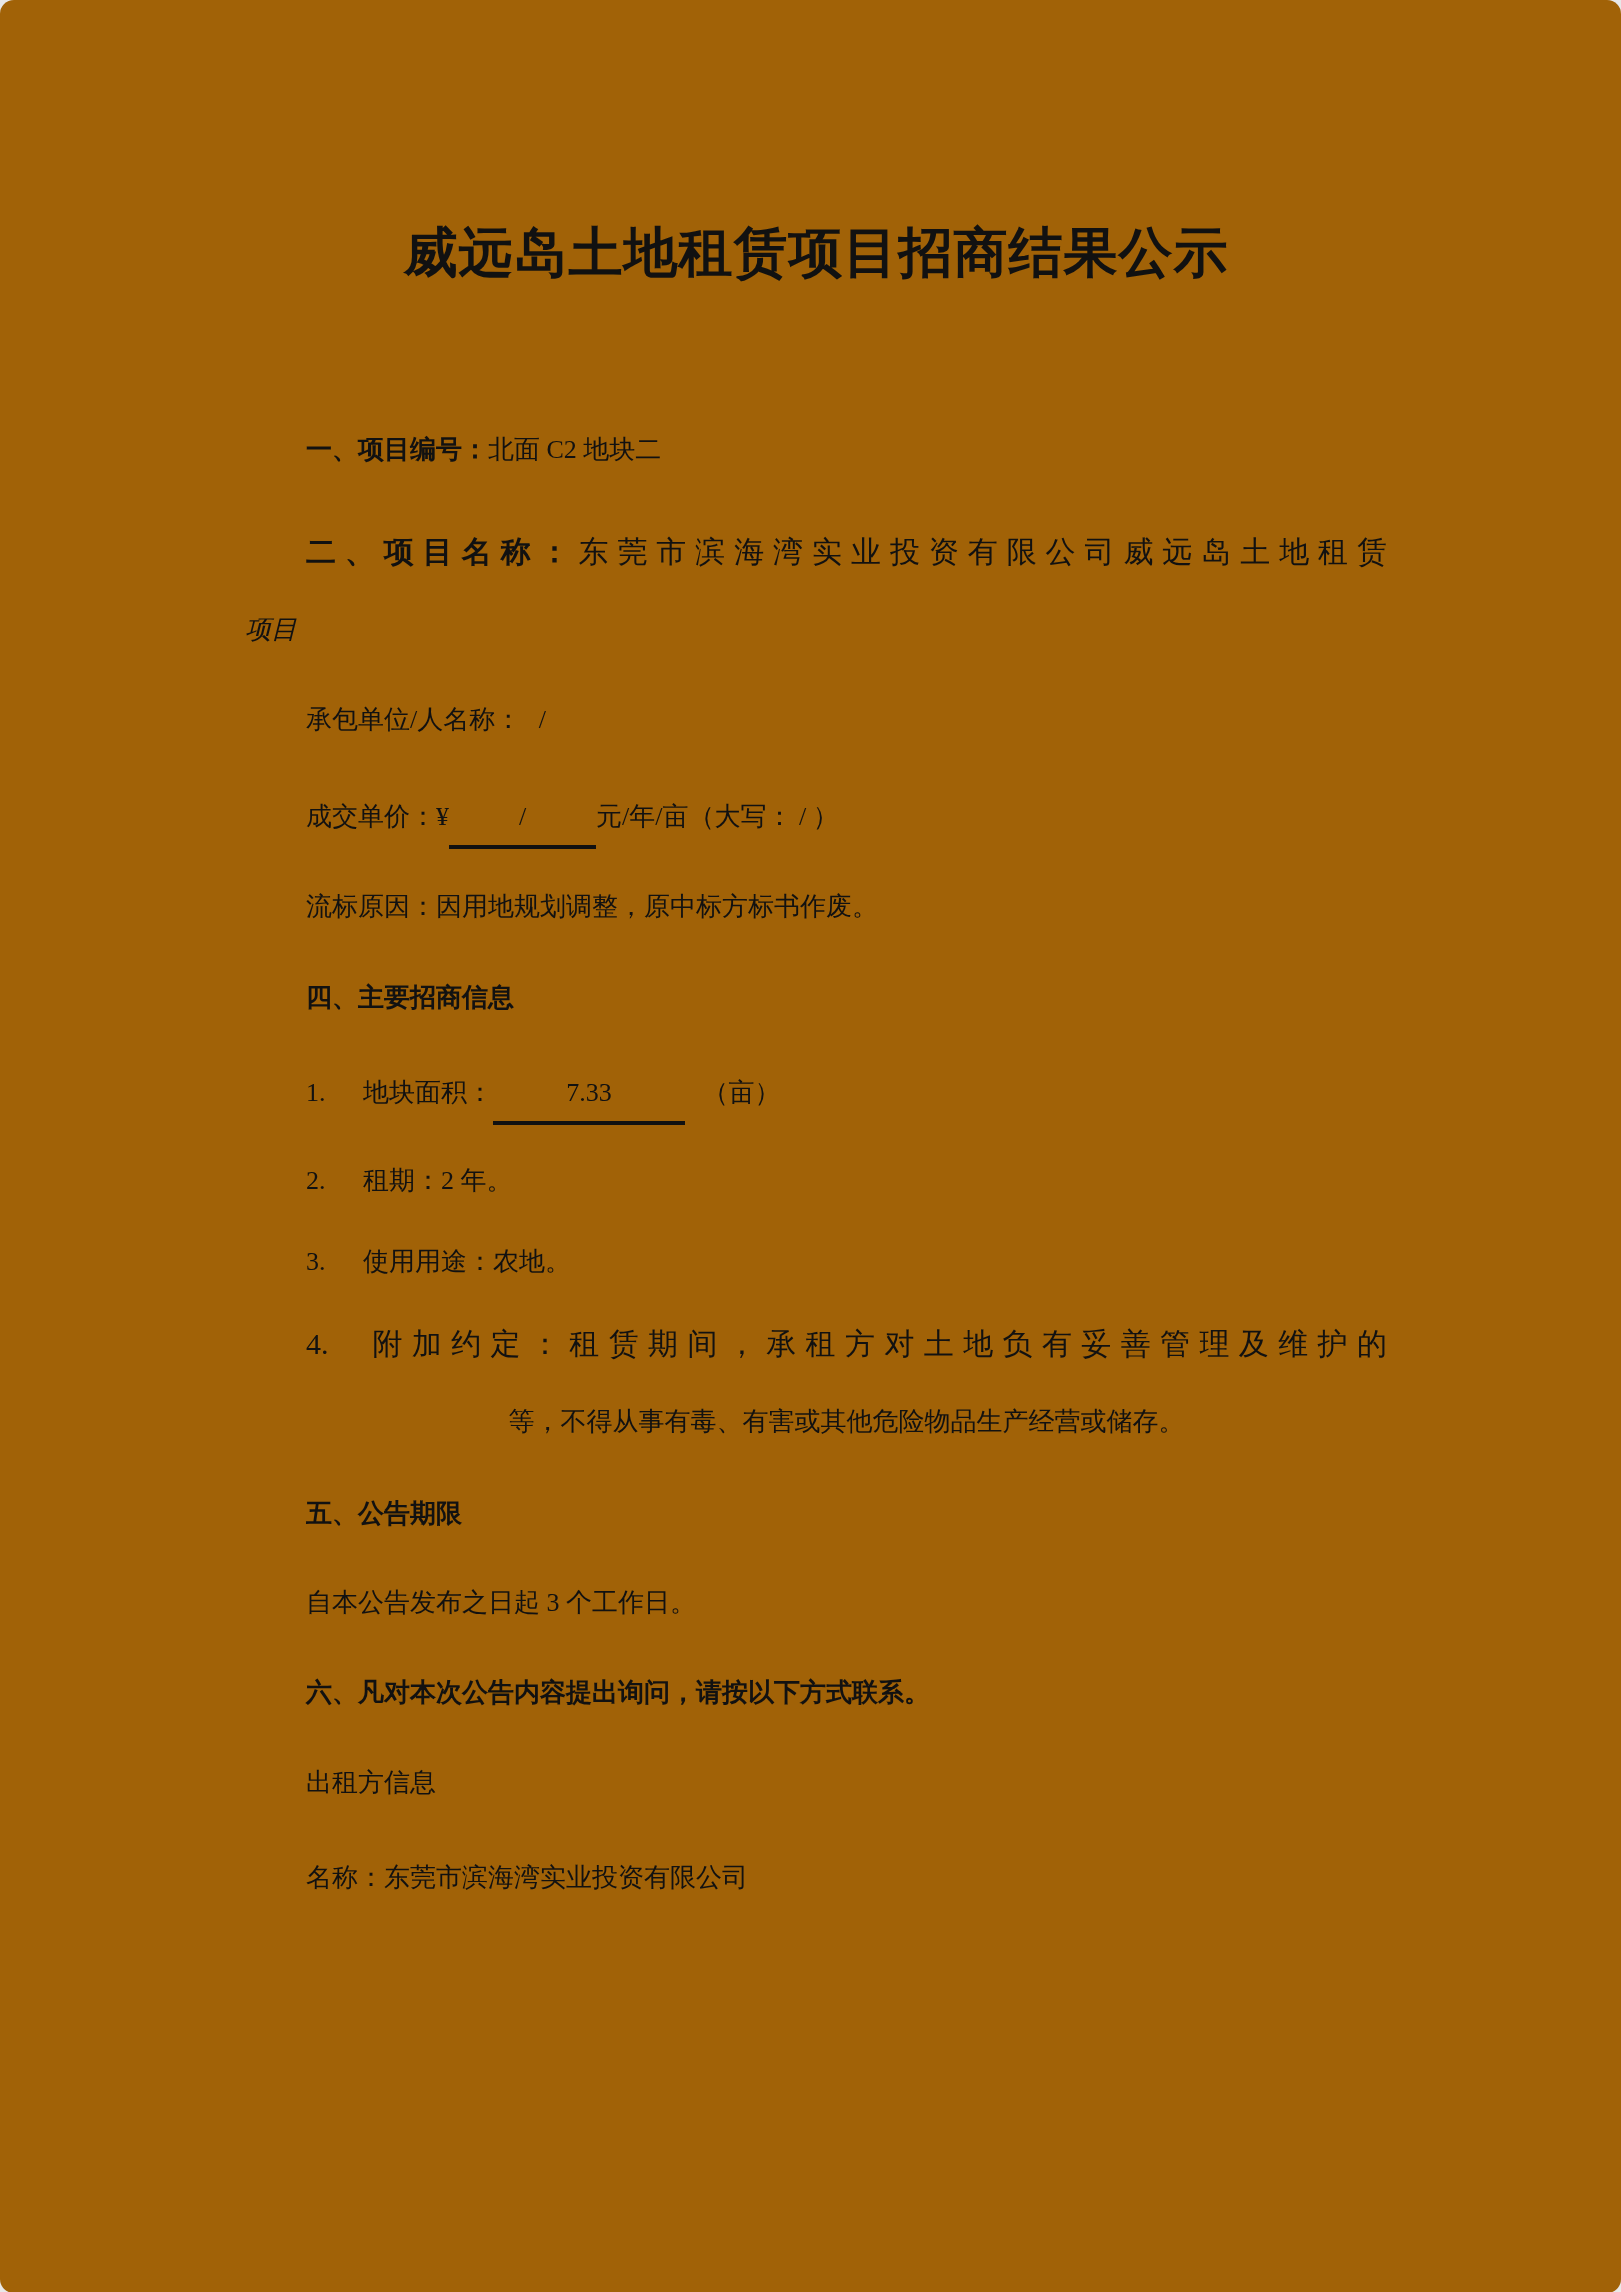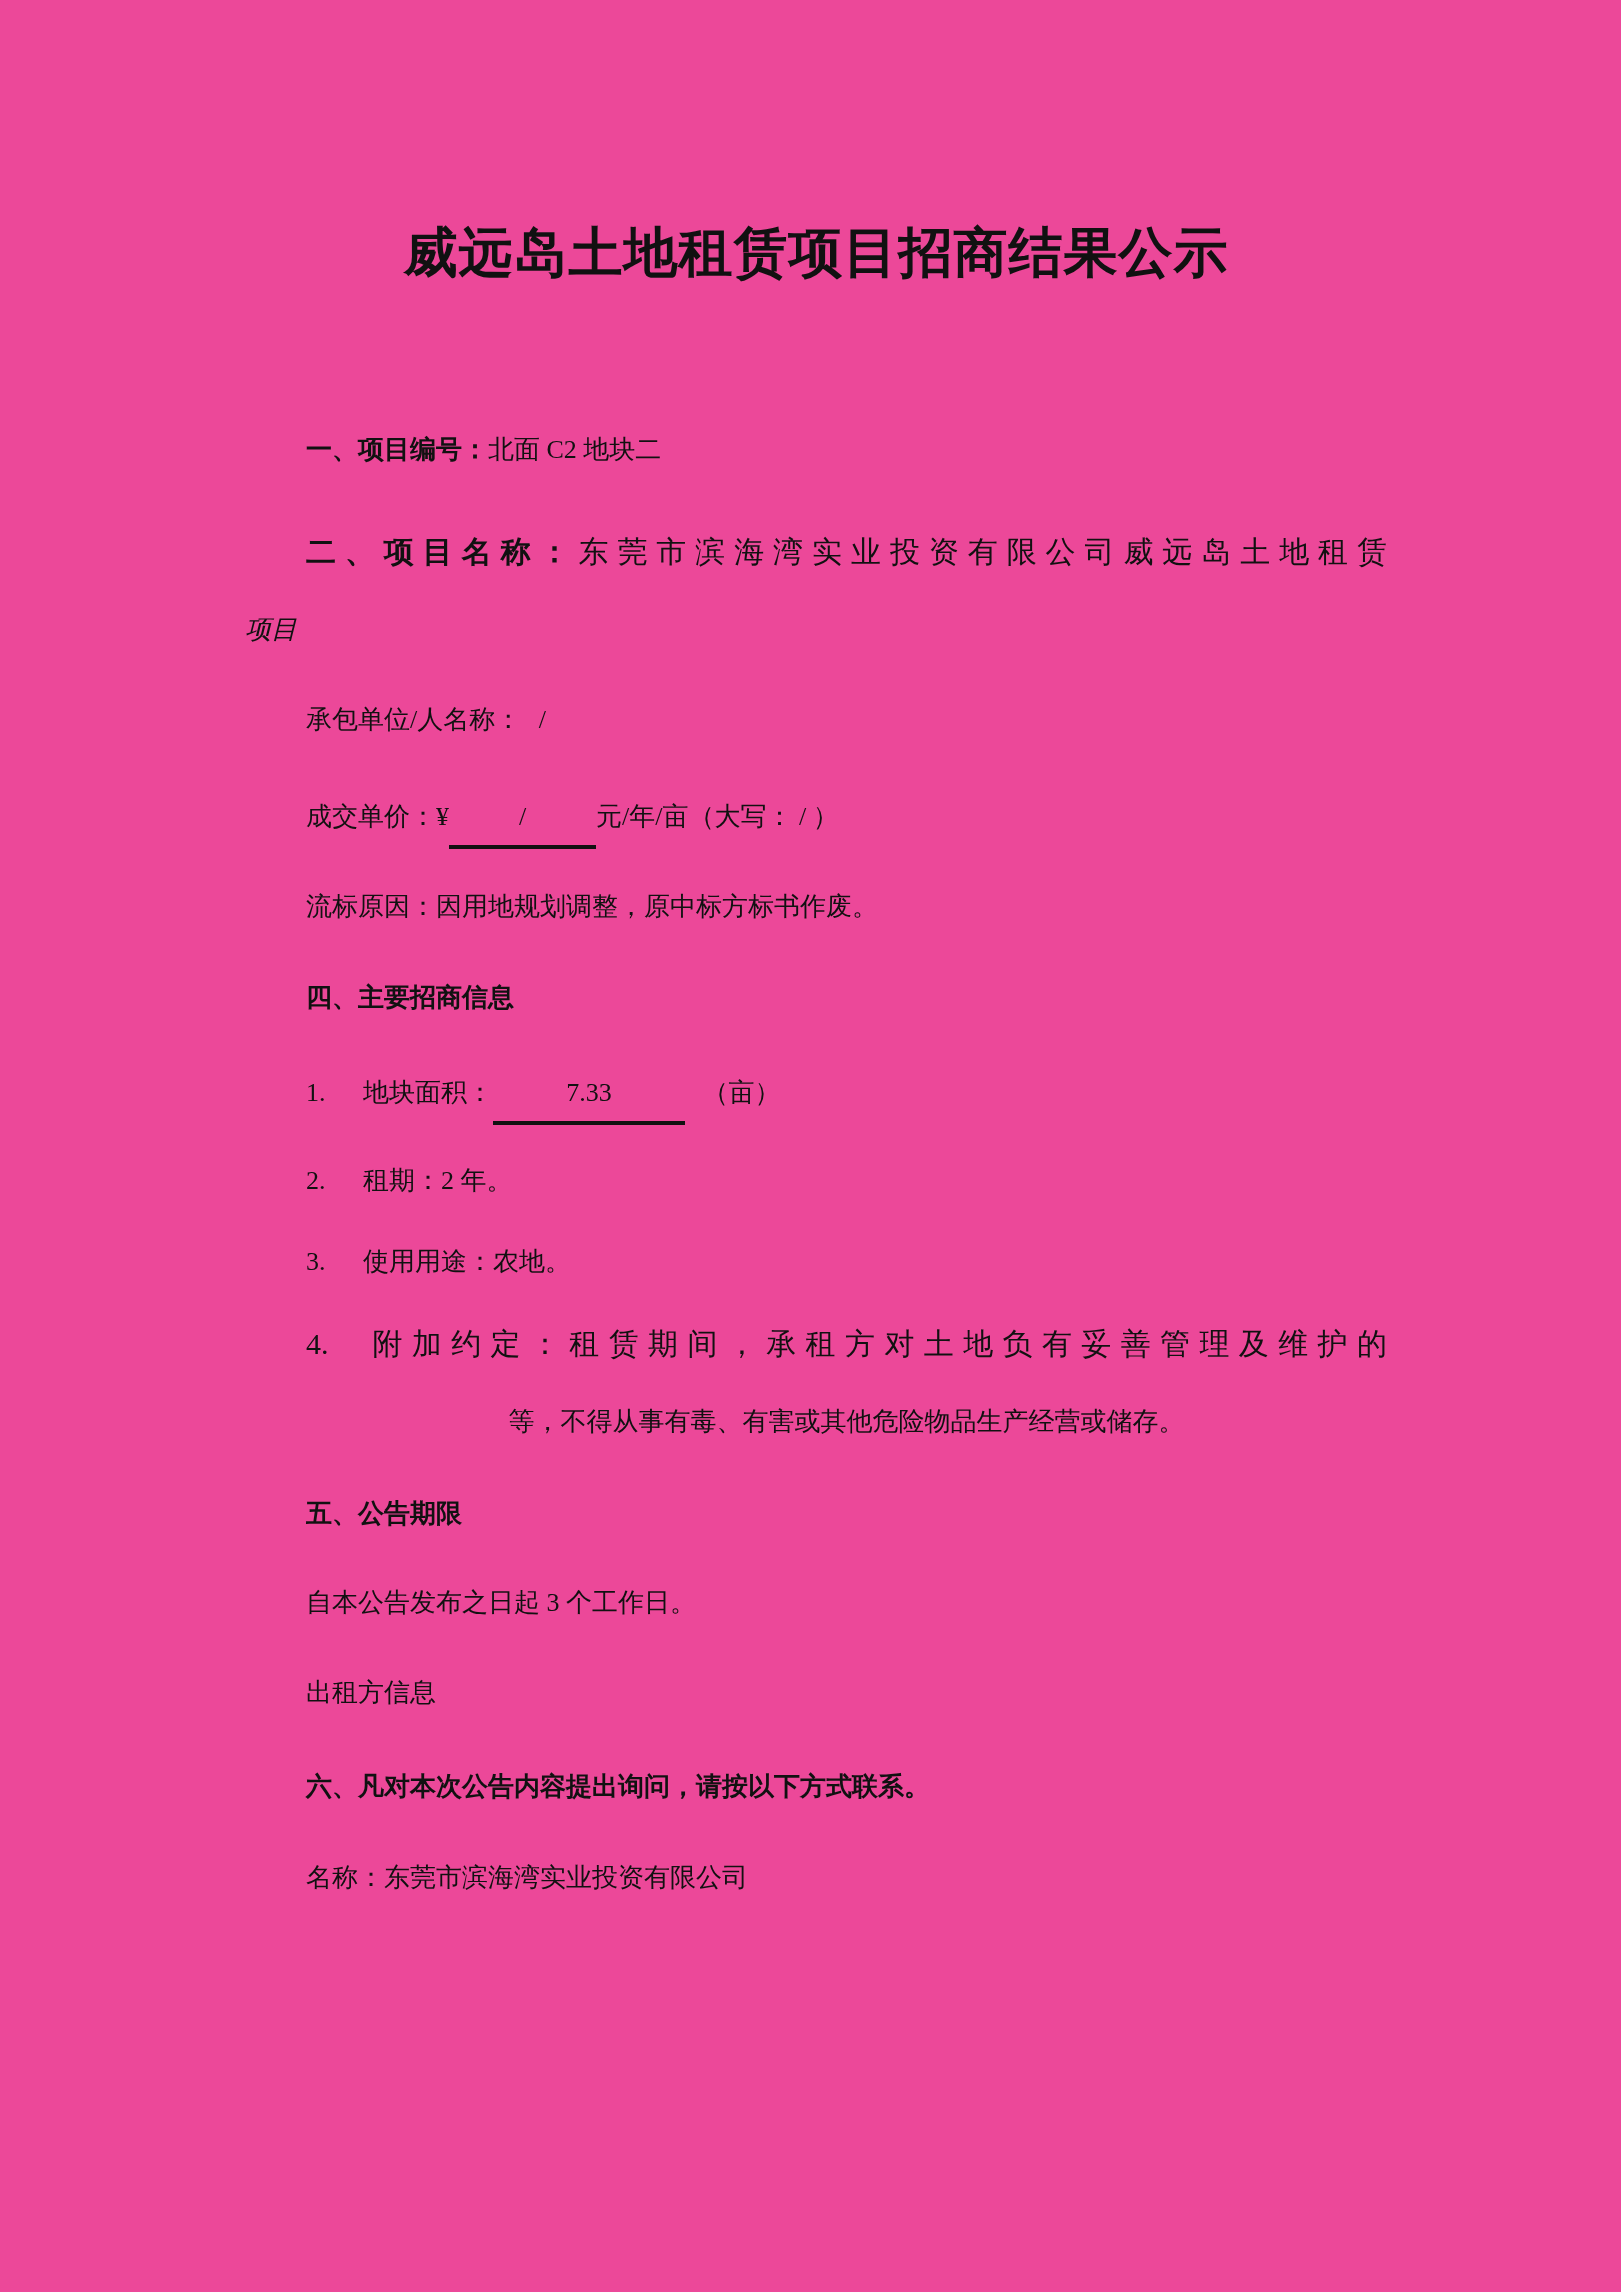--- a/index.html
+++ b/index.html
@@ -4,24 +4,25 @@
 <style>
   html, body {
     margin: 0;
     padding: 0;
     background: #e8e8e8;
   }
   .page {
     position: relative;
     width: 1621px;
     height: 2293px;
-    background: #ec4899;
+    background: #a16207;
     overflow: hidden;
     font-family: "Liberation Serif", "DejaVu Serif", serif;
     color: #111111;
+    border-radius: 14px;
   }
   .content {
     position: absolute;
     left: 245px;
     top: 218px;
     width: 1142px;
   }
   .doc-title {
     font-size: 54px;
     line-height: 71px;
@@ -104,21 +105,21 @@
 
     <div class="p mb5"><span class="num">3.</span><span>使用用途：农地。</span></div>
 
     <div class="p jl hang mb0"><span class="num">4.</span><span>附加约定：租赁期间，承租方对土地负有妥善管理及维护的</span></div>
     <div class="p hang mb14"><span>等，不得从事有毒、有害或其他危险物品生产经营或储存。</span></div>
 
     <div class="p bold mb11">五、公告期限</div>
 
     <div class="p mb12">自本公告发布之日起 3 个工作日。</div>
 
+    <div class="p bold">六、凡对本次公告内容提出询问，请按以下方式联系。</div>
+
     <div class="p mb17">出租方信息</div>
-
-    <div class="p bold">六、凡对本次公告内容提出询问，请按以下方式联系。</div>
 
     <div class="p mb0"><span>名称：</span><span>东莞市滨海湾实业投资有限公司</span></div>
 
   </div>
 </div>
 
 
 </body></html>

